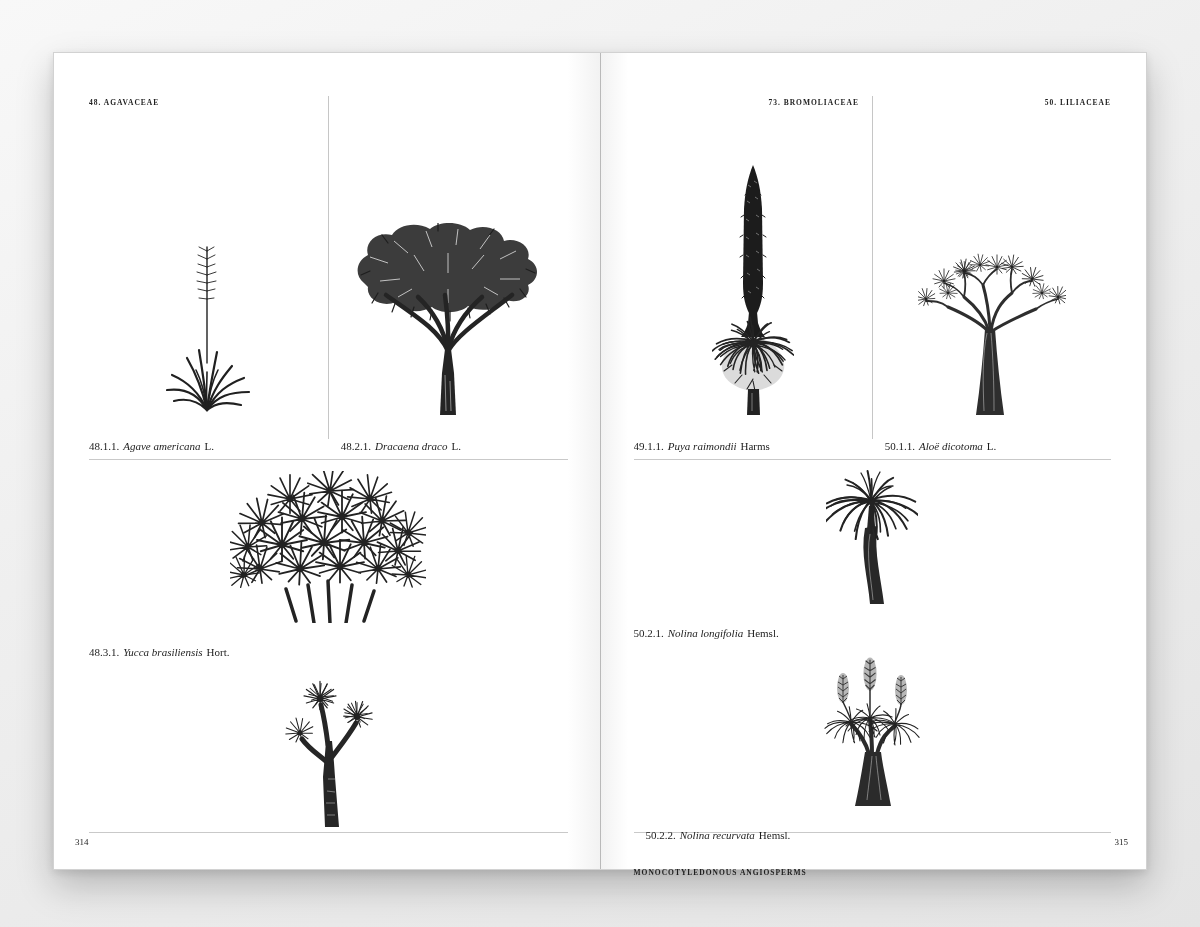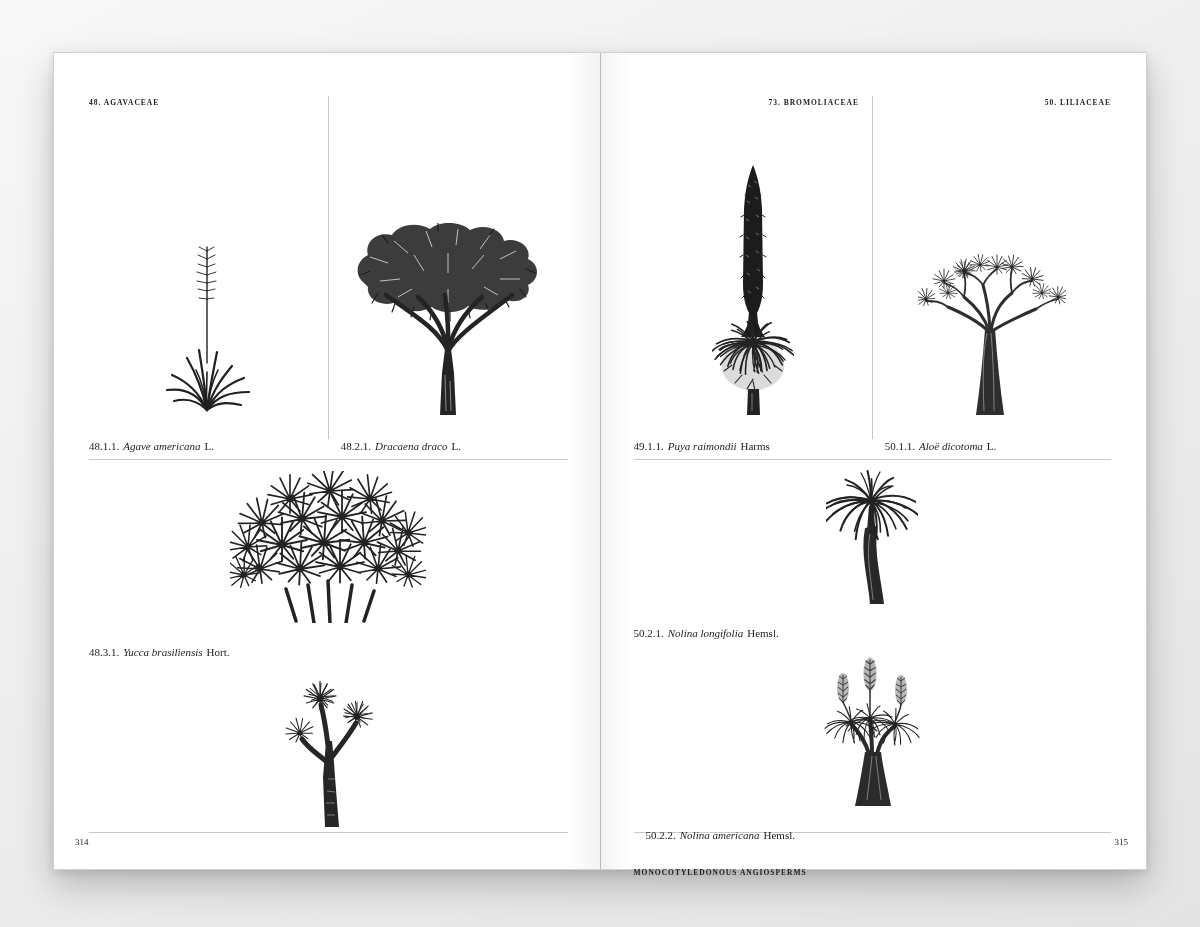--- a/index.html
+++ b/index.html
@@ -313,21 +313,21 @@
             </g>
             <use href="#droop" transform="translate(42,76) scale(0.9)"></use>
             <use href="#droop" transform="translate(86,78) scale(0.9) rotate(10)"></use>
             <use href="#droop" transform="translate(61,72) scale(0.85) rotate(-5)"></use>
             <g stroke="#fff" stroke-width="0.8" opacity="0.5" fill="none">
               <path d="M58,154C60,136 62,122 63,110M72,154C70,136 68,122 67,110"></path>
             </g>
           </svg>
         </div>
         <div class="caprow">
-          <span class="num">50.2.2.</span><i class="sp">Nolina americana</i><span class="auth">Hemsl.</span>
+          <span class="num">50.2.2.</span><i class="sp">Nolina recurvata</i><span class="auth">Hemsl.</span>
         </div>
       </div>
     </div>
 
     <div class="footer-item running-foot">MONOCOTYLEDONOUS ANGIOSPERMS</div>
     <div class="footer-item page-num pn-right">315</div>
   </div>
 
 </div>
 

